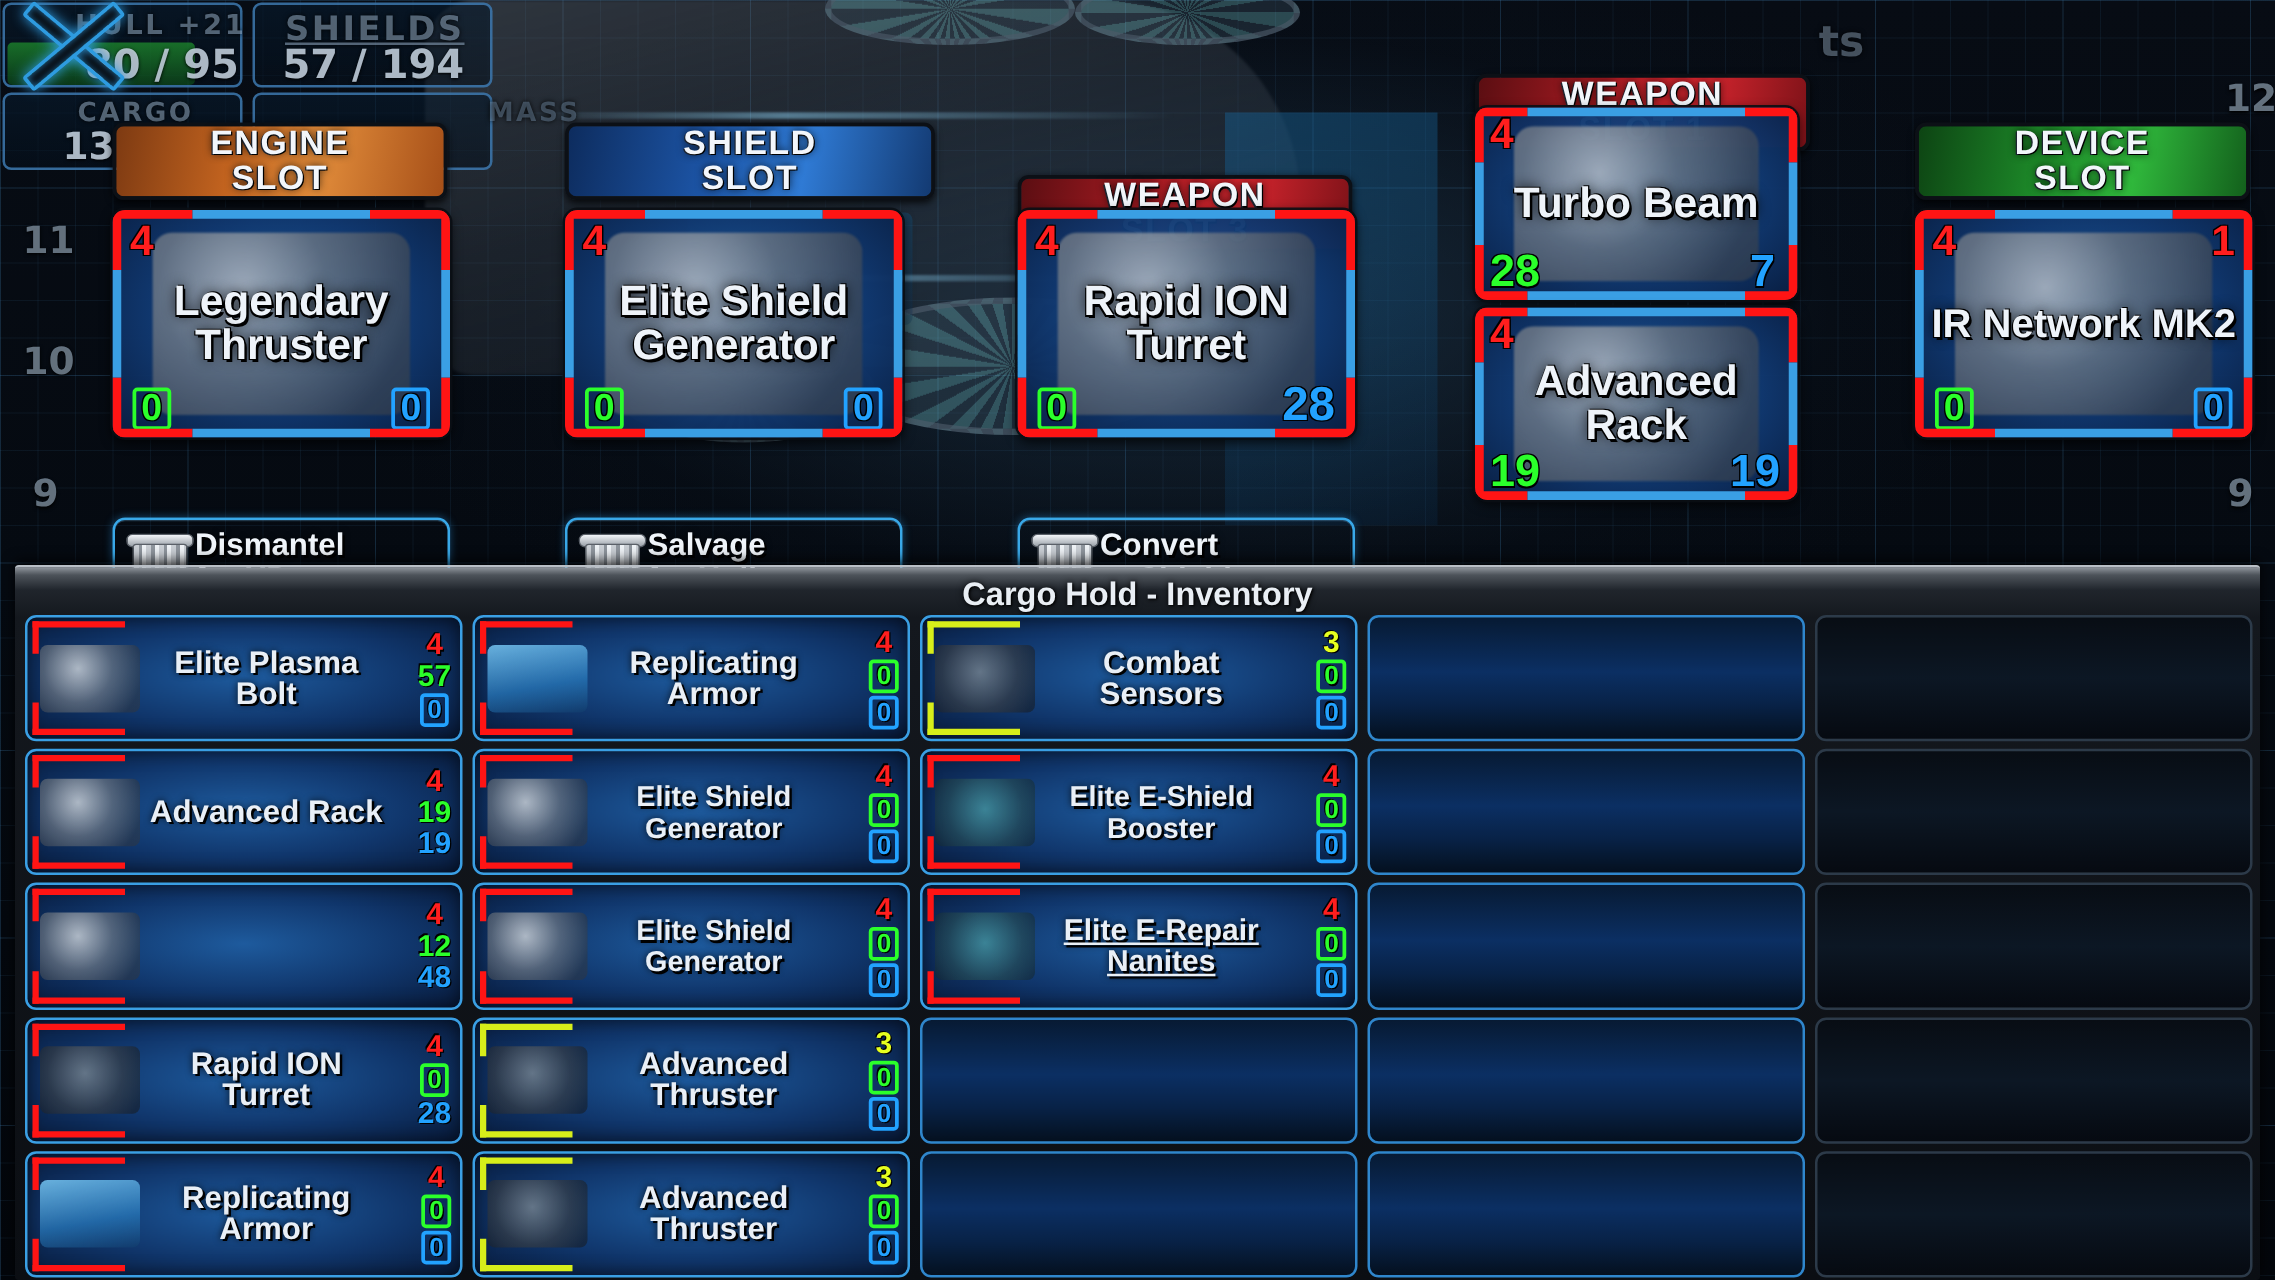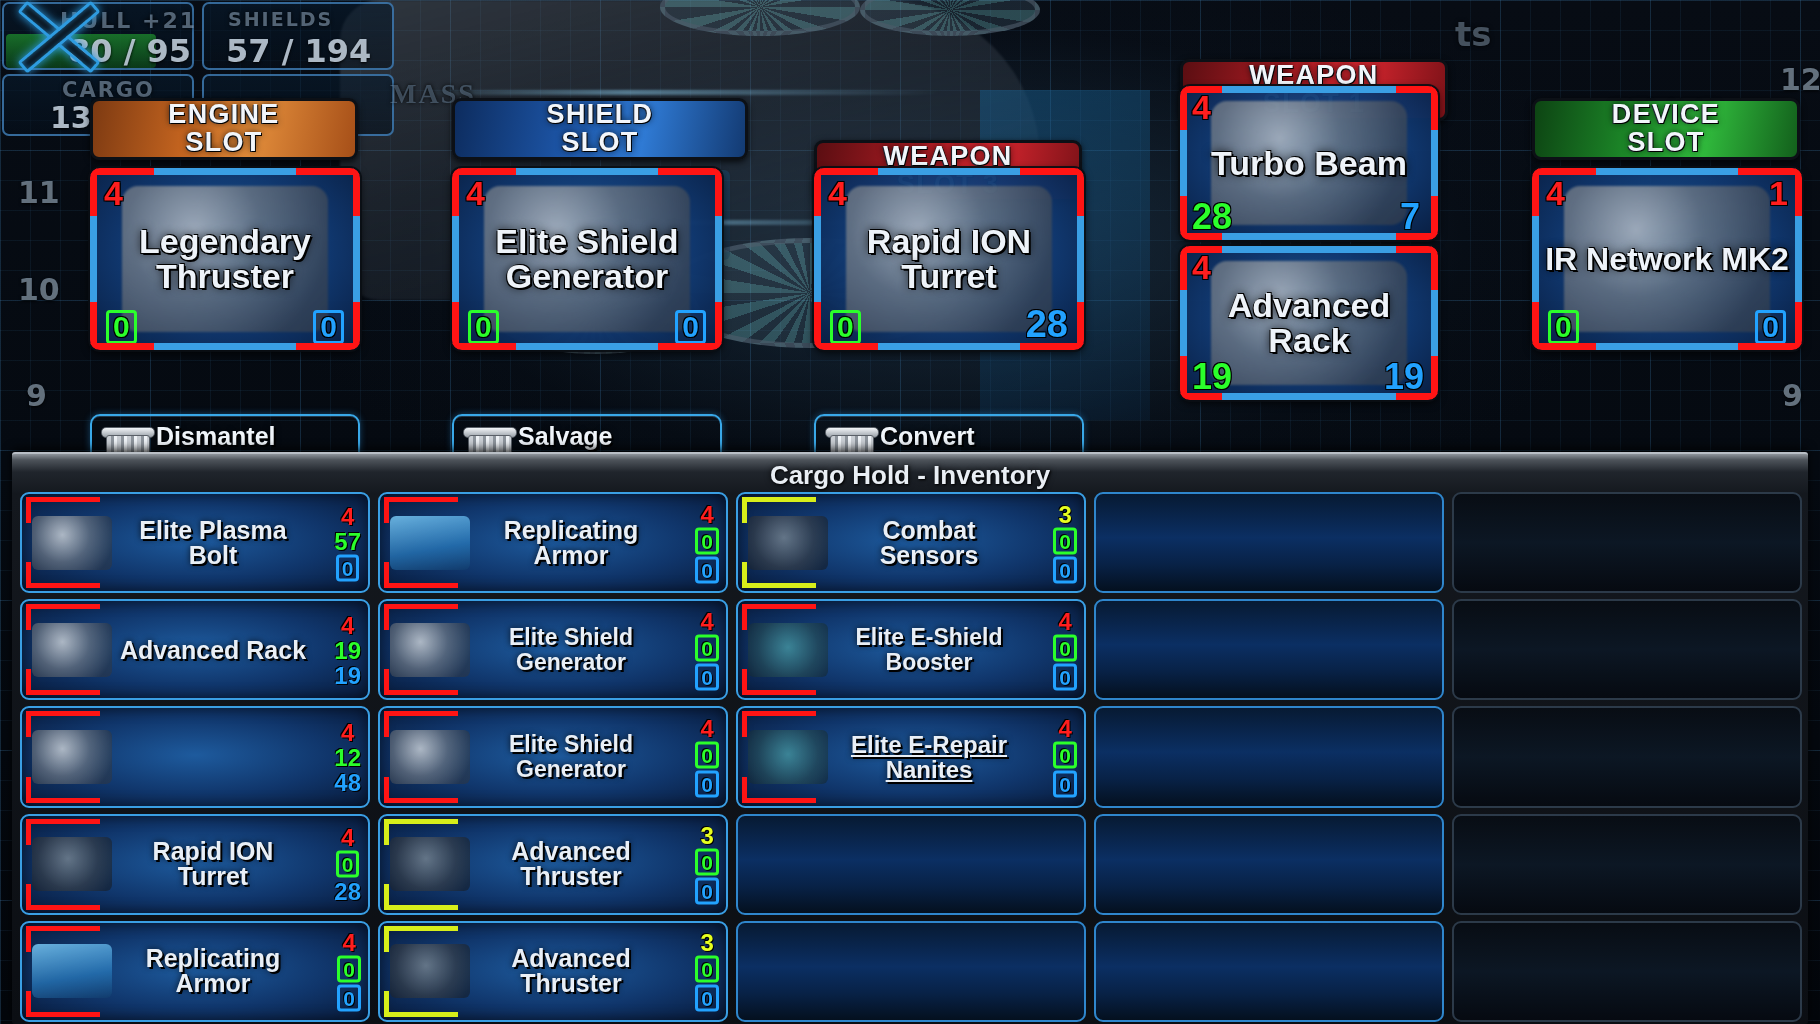--- a/index.html
+++ b/index.html
@@ -308,29 +308,29 @@
     <div class="hudfill" style="left:2px; top:30px; width:150px; height:34px; background:linear-gradient(180deg, rgba(30,140,45,.75), rgba(14,84,26,.6));"></div>
   </div>
   <div class="hudlabel" style="left:60px; top:8px; font-size:22px;">HULL +21</div>
   <div class="hudval" style="left:68px; top:32px; font-size:32px;">80 / 95</div>
   <div class="xlogo">
       <span></span>
       <span></span>
     </div>
 
   <div class="hudbox" style="left:202px; top:2px; width:192px; height:68px;"></div>
-  <div class="hudlabel" style="left:228px; top:8px; font-size:19px;">SHIELDS</div>
+  <div class="hudlabel" style="left:228px; top:8px; font-size:27px;text-decoration:underline;">SHIELDS</div>
   <div class="hudval" style="left:226px; top:32px; font-size:32px;">57 / 194</div>
 
   <div class="hudbox" style="left:2px; top:74px; width:192px; height:62px;"></div>
   <div class="hudlabel" style="left:62px; top:78px; font-size:21px;">CARGO</div>
   <div class="hudval" style="left:50px; top:100px; font-size:30px;">13</div>
 
   <div class="hudbox" style="left:202px; top:74px; width:192px; height:62px;"></div>
-  <div class="hudlabel" style="left:390px; top:78px; font-size:28px; color:rgba(130,160,190,.40);font-family:Liberation Serif, serif;">MASS</div>
+  <div class="hudlabel" style="left:390px; top:78px; font-size:21px; color:rgba(130,160,190,.40);">MASS</div>
 
   <div class="hudlabel" style="left:1455px; top:14px; font-size:34px; color:rgba(150,175,200,.45); letter-spacing:0;">ts</div>
 
   <div class="gutnum" style="left:18px; top:175px;">11</div>
   <div class="gutnum" style="left:18px; top:272px;text-align:right;">10</div>
   <div class="gutnum" style="left:26px; top:378px;">9</div>
   <div class="gutnum" style="left:1780px; top:62px;">12</div>
   <div class="gutnum" style="left:1782px; top:378px;">9</div>
 
   <div class="slotplate plate-engine" style="left:90px; top:98px; width:268px; height:62px;">

